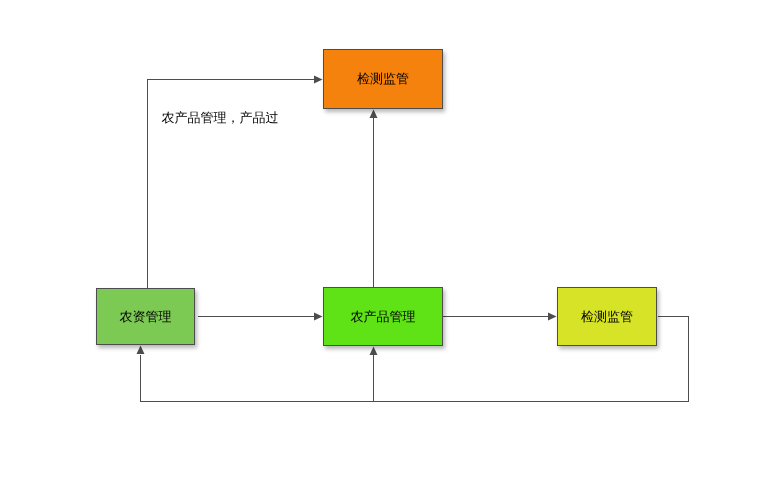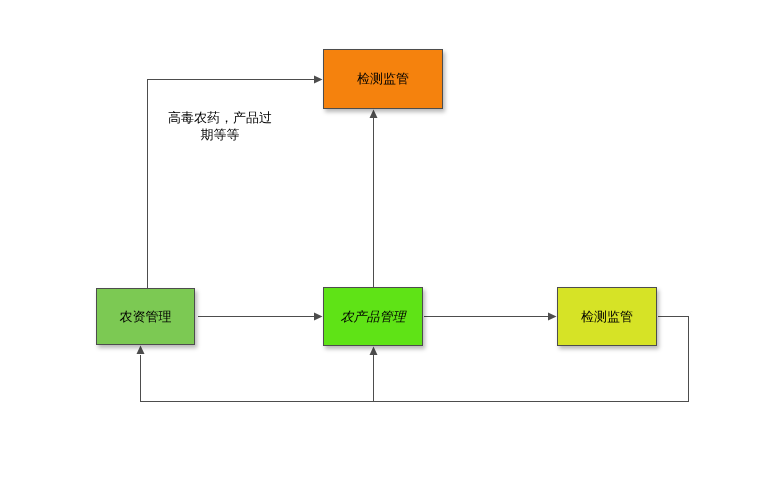--- a/index.html
+++ b/index.html
@@ -22,21 +22,21 @@
   .node {
     position:absolute;
     box-sizing:border-box;
     border:1px solid #4d4d4d;
     display:flex; align-items:center; justify-content:center;
     font-size:13px; color:#000;
     box-shadow:2px 3px 4px rgba(0,0,0,0.28);
   }
   .node-detection   { left:323px; top:49px;  width:120px; height:60px; }
   .node-nongzi      { left:96px;  top:288px; width:99px; height:57px; }
-  .node-nongchanpin { left:323px; top:287px; width:100px; height:59px;font-style:italic; }
+  .node-nongchanpin { left:323px; top:287px; width:120px; height:59px; }
   .node-zhuisu      { left:557px; top:287px; width:100px; height:59px; }
   .edge-label {
     position:absolute;
     font-size:13px; color:#000;
     text-align:center;
   }
   .edge-label .ln { display:block; }
   .edge-label-toxic   { left:160px; top:109px; width:120px; line-height:17px; }
   .edge-label-residue { left:399px; top:122px; width:48px;  line-height:16px; }
 </style>
@@ -88,18 +88,17 @@
 
   <div class="node node-nongchanpin" style="background-color: rgb(95, 227, 22);">
     <span class="node-label">农产品管理</span>
   </div>
 
   <div class="node node-zhuisu" style="background-color: rgb(214, 227, 38);">
     <span class="node-label">检测监管</span>
   </div>
 
   <div class="edge-label edge-label-toxic">
-    <span class="ln">高毒农药，产品过</span>
-    <span class="ln">期等等</span>
+    <span class="ln">农产品管理，产品过</span>
   </div>
 
 
 </div>
 
 </body></html>

